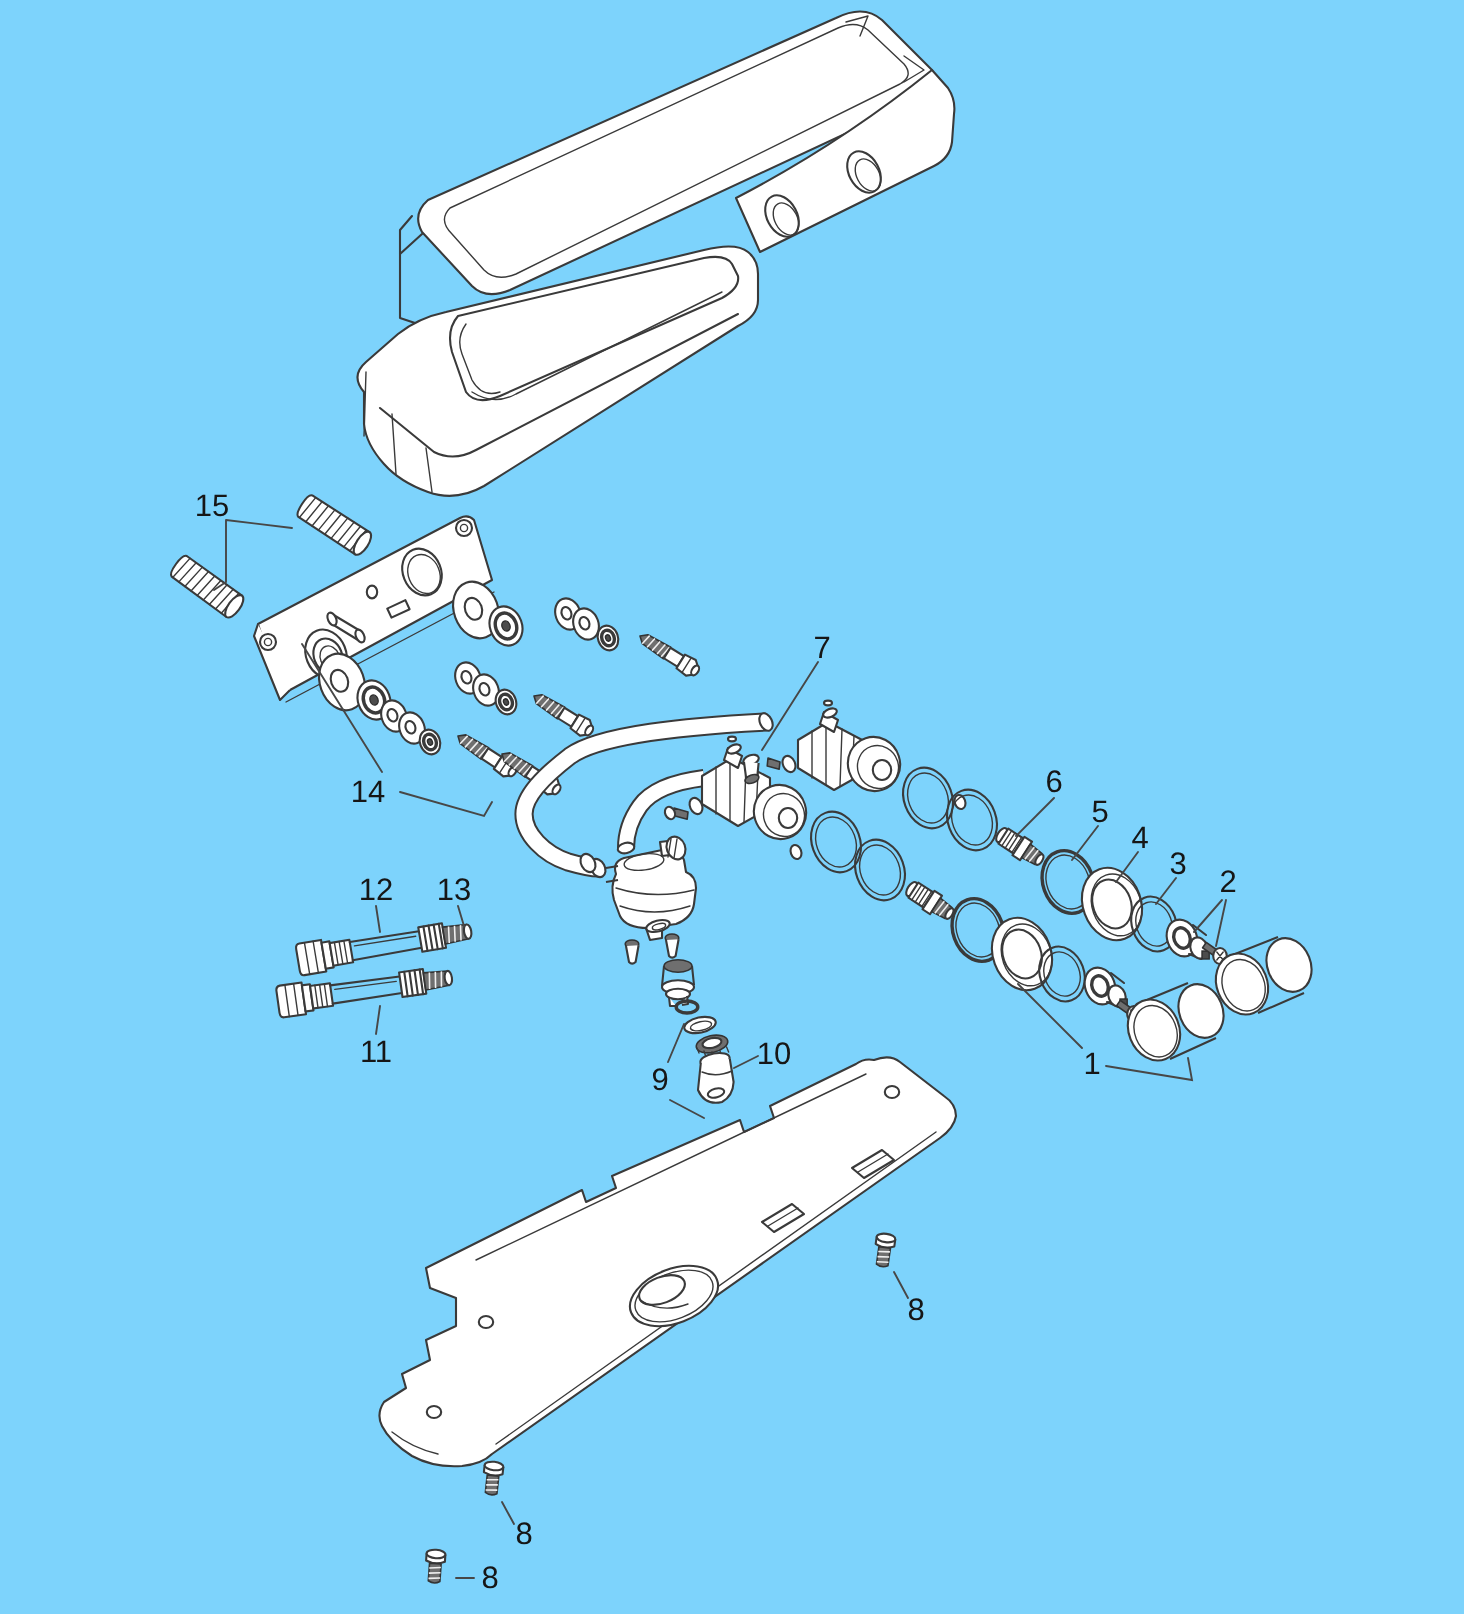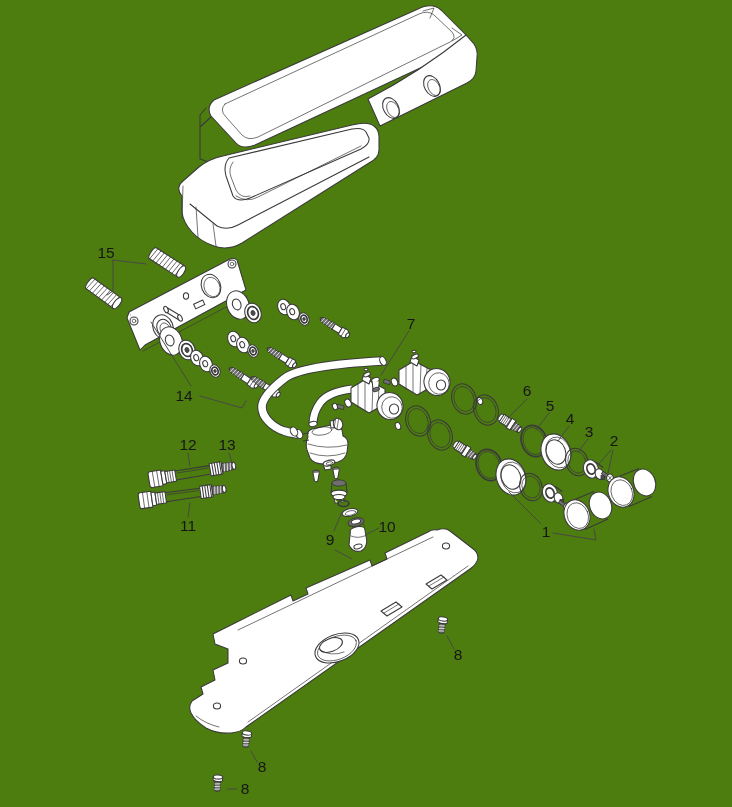--- a/index.html
+++ b/index.html
@@ -1,16 +1,16 @@
 <!DOCTYPE html>
 <html><head>
 <meta charset="utf-8">
 <style>
   html,body{margin:0;padding:0;background:#ffffff;}
-  .stage{position:relative;width:732px;height:807px;background:#4d7c0f;overflow:hidden;}
+  .stage{position:relative;width:732px;height:807px;background:#7dd3fc;overflow:hidden;}
   svg{display:block;}
   .s  {fill:none;stroke:#3a3a3a;stroke-width:1.05;stroke-linejoin:round;stroke-linecap:round;}
   .f  {fill:#ffffff;stroke:#3a3a3a;stroke-width:1.05;stroke-linejoin:round;}
   .thin{stroke-width:0.7;}
   .bold{stroke-width:1.7;}
   .dk {fill:#6f6f6f;stroke:#333333;stroke-width:0.8;stroke-linejoin:round;}
   .dk2{fill:#4c4c4c;stroke:#2e2e2e;stroke-width:0.7;}
   .lt {fill:none;stroke:#efefef;stroke-width:0.8;}
   .ldr{fill:none;stroke:#474747;stroke-width:0.95;stroke-linecap:round;}
   .lbl{font-family:"Liberation Sans","DejaVu Sans",sans-serif;font-size:15.5px;fill:#161616;}

